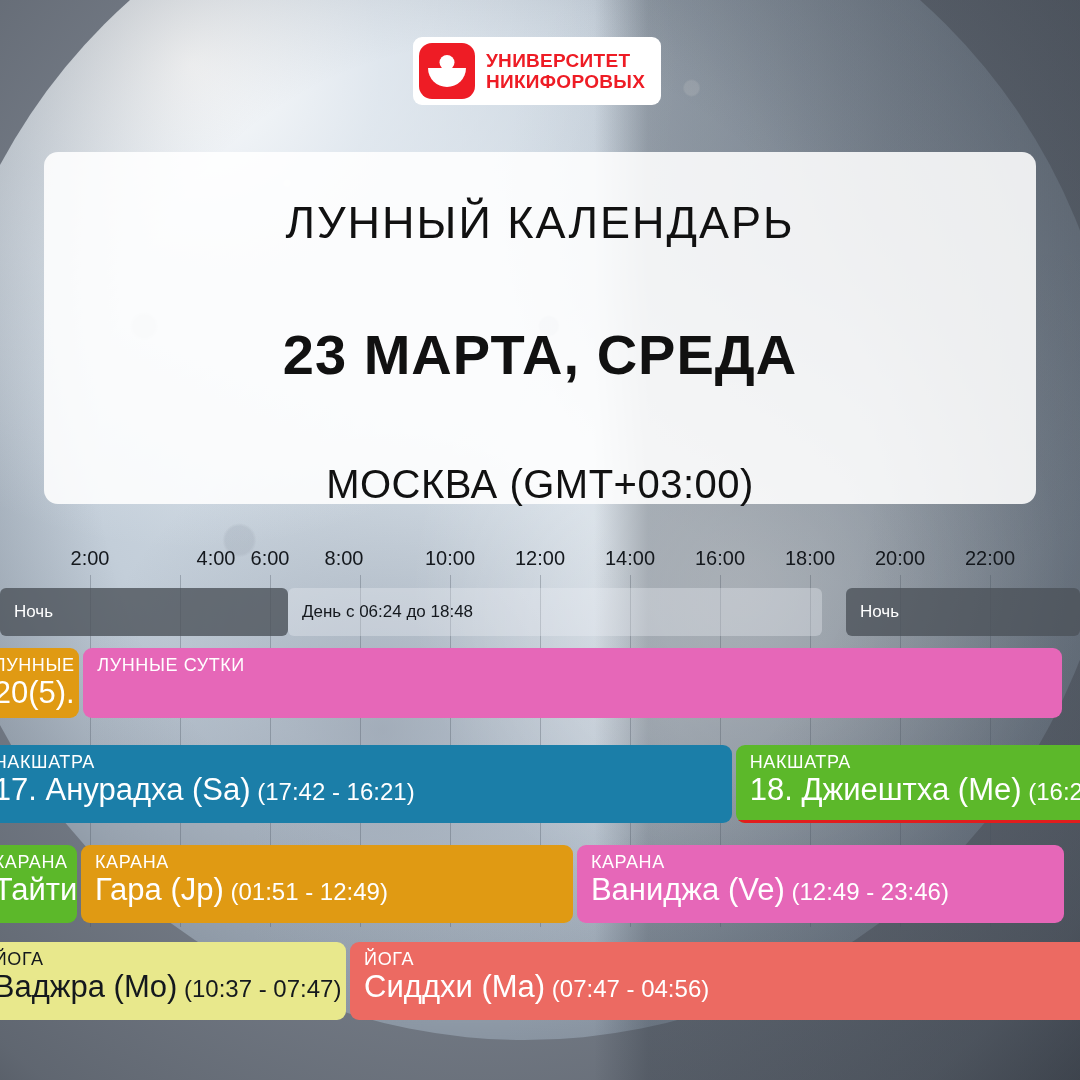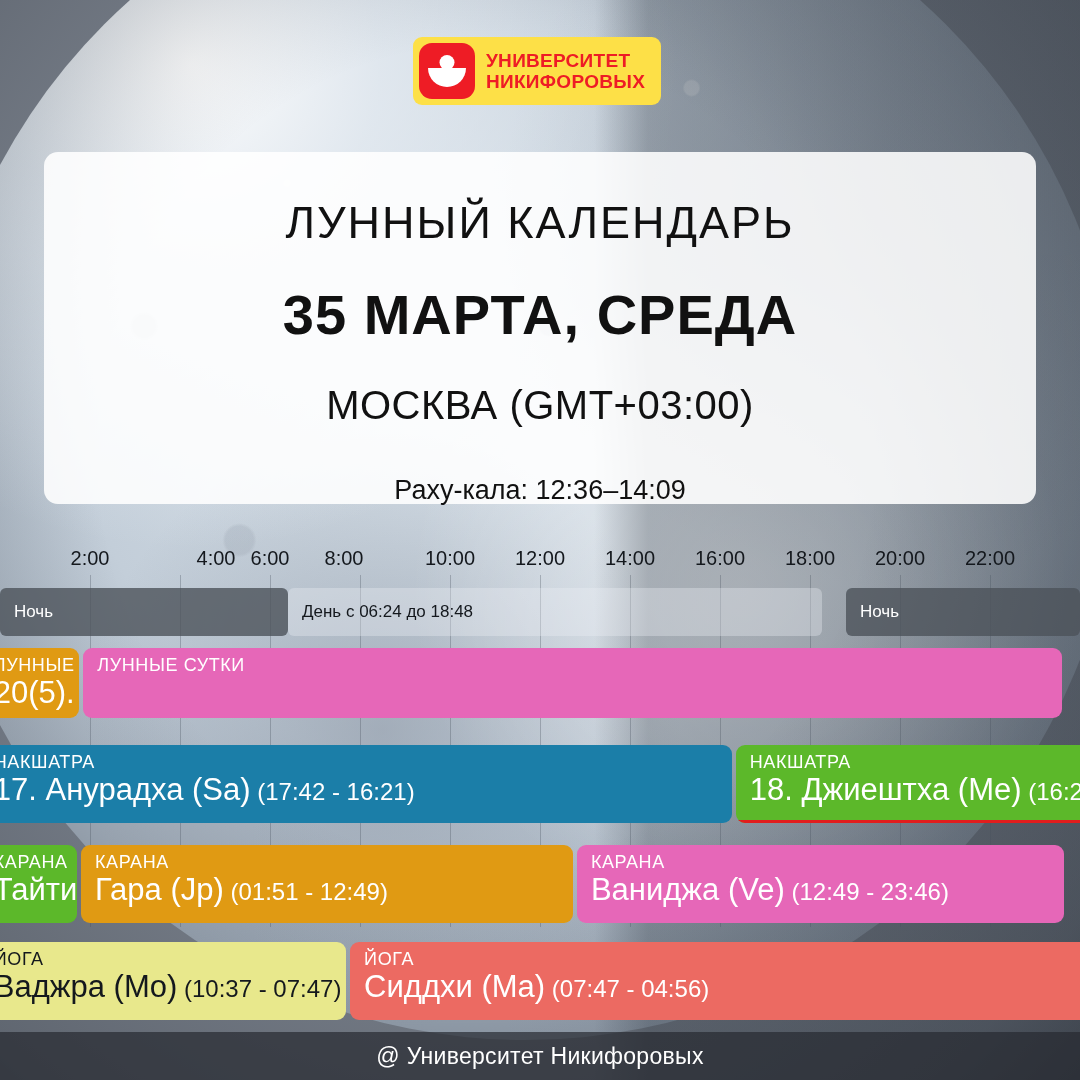--- a/index.html
+++ b/index.html
@@ -38,21 +38,21 @@
     background:linear-gradient(90deg, rgba(0,0,0,0) 0%, rgba(0,0,0,0) 55%, rgba(40,48,58,.30) 60%, rgba(40,48,58,.34) 100%);
   }
   .vignette{
     position:absolute;inset:0;
     background:radial-gradient(ellipse at 45% 42%, rgba(0,0,0,0) 46%, rgba(30,36,44,.30) 88%, rgba(25,30,38,.48) 100%);
   }
 
   
   .logo-wrap{
     position:absolute;left:413px;top:37px;height:68px;display:flex;align-items:center;
-    background:#fde047;border-radius:9px;padding:0 16px 0 6px;gap:11px;
+    background:#ffffff;border-radius:9px;padding:0 16px 0 6px;gap:11px;
   }
   .logo-mark{
     width:56px;height:56px;border-radius:13px;background:#ee1c25;position:relative;flex:0 0 auto;
   }
   .logo-mark .dot{
     position:absolute;left:50%;top:12px;transform:translateX(-50%);
     width:15px;height:15px;border-radius:50%;background:#fff;
   }
   .logo-mark .smile{
     position:absolute;left:9px;top:25px;width:38px;height:19px;
@@ -123,23 +123,22 @@
       <div class="smile"></div>
     </div>
     <div class="logo-text">
       <div>УНИВЕРСИТЕТ</div>
       <div>НИКИФОРОВЫХ</div>
     </div>
   </div>
 
   <div class="header-card">
     <div class="h-kalendar">ЛУННЫЙ КАЛЕНДАРЬ</div>
-    <div class="h-date">35 МАРТА, СРЕДА</div>
+    <div class="h-date">23 МАРТА, СРЕДА</div>
     <div class="h-city">МОСКВА (GMT+03:00)</div>
-    <div class="h-rahu">Раху-кала: 12:36–14:09</div>
   </div>
 
   <div class="ticks" id="ticks">
       <div class="tick" style="left: 90px;">2:00</div>
       <div class="tickline" style="left: 90px;"></div>
       <div class="tick" style="left: 176px; margin-left: 40px;">4:00</div>
       <div class="tickline" style="left: 180px;"></div>
       <div class="tick" style="left: 270px;">6:00</div>
       <div class="tickline" style="left: 270px;"></div>
       <div class="tick" style="left: 344px;">8:00</div>
@@ -212,17 +211,14 @@
           <div class="cat">ЙОГА</div>
           <div class="ttl">Ваджра (Mo)<span class="rng"> (10:37 - 07:47)</span></div>
         </div>
         <div class="seg" style="left: 350.1px; width: 746.15px; height: 78px; background: rgb(236, 106, 98);">
           <div class="cat">ЙОГА</div>
           <div class="ttl">Сиддхи (Ma)<span class="rng"> (07:47 - 04:56)</span></div>
         </div>
       </div>
     </div>
 
-  <div class="footer">
-    <span>@ Университет Никифоровых</span>
-  </div>
 
 </div>
 
 </body></html>

